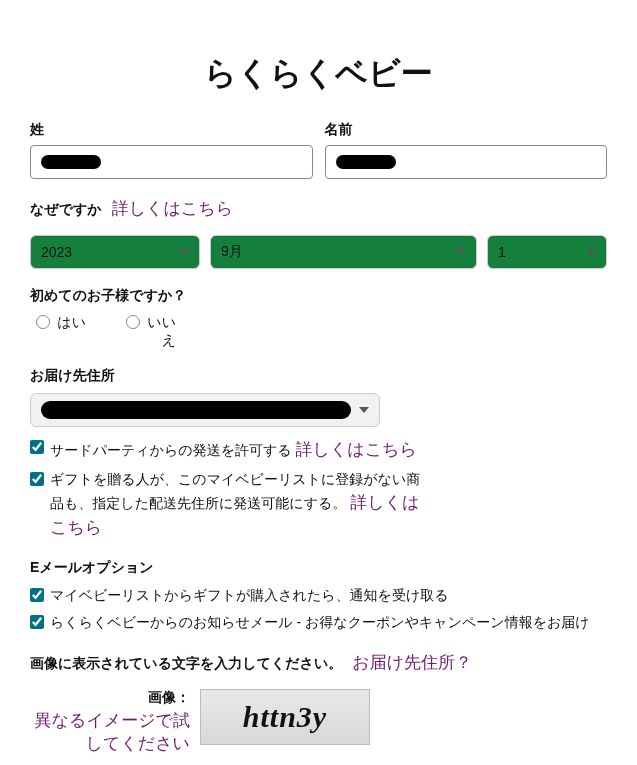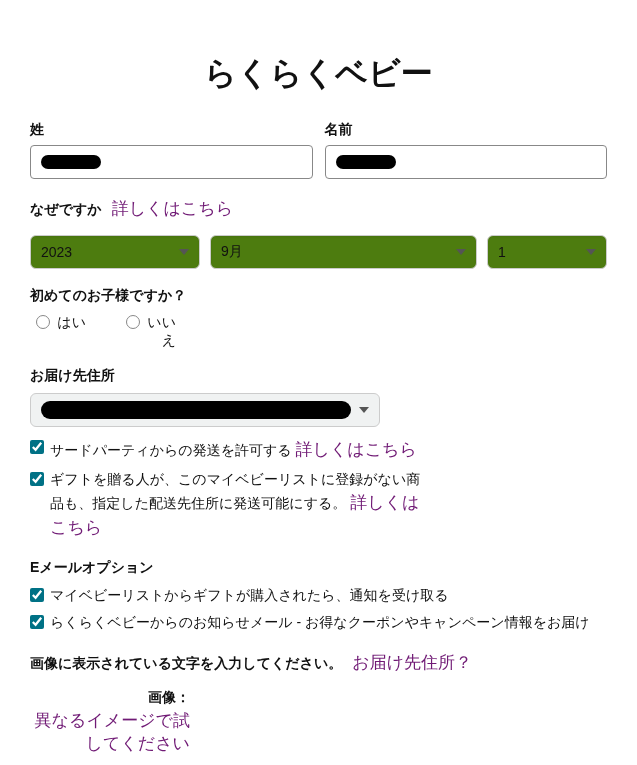--- a/index.html
+++ b/index.html
@@ -8,21 +8,21 @@
 .row { display: flex; gap: 12px; margin-bottom: 18px; }
 .col { flex: 1; }
 .label { font-weight: bold; font-size: 14px; margin-bottom: 6px; display: block; }
 .text-input { width: 100%; border: 1px solid #888; border-radius: 4px; padding: 6px 8px; font-size: 14px; height: 34px; }
 .redacted { background: #000; border-radius: 10px; height: 14px; display: inline-block; }
 .redacted-input { display:flex; align-items:center; padding:0 10px; }
 .redacted-input .redacted { width: 60px; }
 .section-head { font-weight: bold; font-size: 14px; margin-bottom: 8px; }
 .link { color: #701a75; text-decoration: none; font-size: 17px; }
 .selects-row { display: flex; gap: 10px; margin-bottom: 18px; }
-.select { background: #4d7c0f; border: 1px solid #ccc; border-radius: 6px; padding: 7px 10px; font-size: 14px; display: flex; justify-content: space-between; align-items: center; cursor: pointer; box-shadow: 0 1px 2px rgba(0,0,0,.08) inset, 0 1px 0 rgba(255,255,255,.5); }
+.select { background: #15803d; border: 1px solid #ccc; border-radius: 6px; padding: 7px 10px; font-size: 14px; display: flex; justify-content: space-between; align-items: center; cursor: pointer; box-shadow: 0 1px 2px rgba(0,0,0,.08) inset, 0 1px 0 rgba(255,255,255,.5); }
 .select-year { width: 170px; }
 .select-month { flex: 1; }
 .select-day { width: 120px; }
 .chevron { width: 0; height: 0; border-left: 5px solid transparent; border-right: 5px solid transparent; border-top: 6px solid #555; }
 .radio-group { display: flex; gap: 40px; margin: 4px 0 18px 6px; font-size: 14px; }
 .radio-item { display: flex; align-items: flex-start; gap: 6px; }
 .radio-circle { width: 14px; height: 14px; border: 1px solid #888; border-radius: 50%; margin-top: 2px; flex-shrink:0; }
 .radio-label { width: 30px; line-height: 1.3; text-align: right; }
 .addr-select { background: #f0f2f2; border: 1px solid #ccc; border-radius: 6px; padding: 7px 10px; display: flex; align-items: center; width: 350px; margin-bottom: 10px; cursor:pointer; }
 .addr-select .redacted { flex:1; height: 18px; border-radius: 9px; margin-right:8px; }
@@ -135,20 +135,21 @@
   <div class="inline-head">
     <span class="section-head">画像に表示されている文字を入力してください。</span>
     <a href="#" class="link">お届け先住所？</a>
   </div>
   <div class="captcha-area">
     <div class="captcha-row">
       <div class="captcha-left">
         <span class="lbl">画像：</span>
         <a href="#" class="link">異なるイメージで試してください</a>
       </div>
+      <div class="captcha-img">httn3y</div>
     </div>
     <div class="captcha-input-row">
       <span class="lbl2">入力してください：</span>
       <input type="text" class="captcha-input" style="">
     </div>
   </div>
 </div>
 
 <div class="submit-wrap">
   <button class="submit-btn">らくらくベビーを作成する</button>

